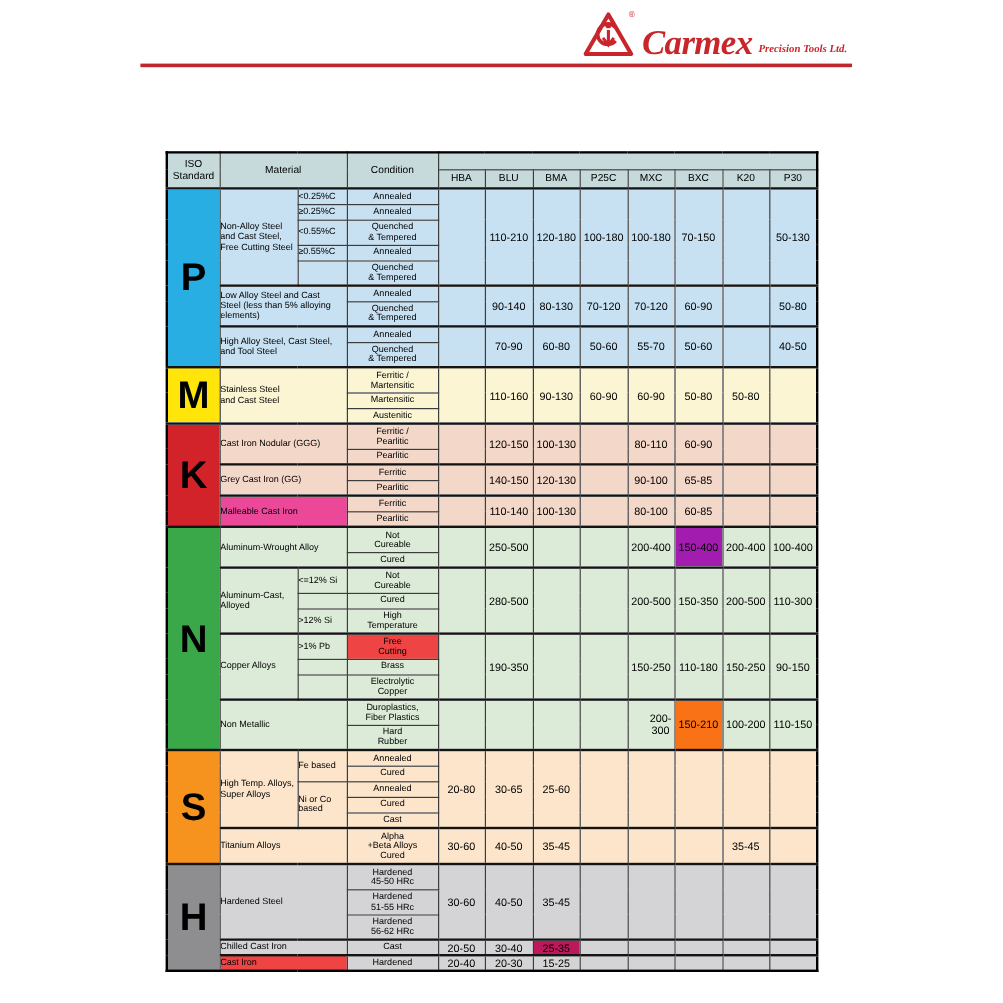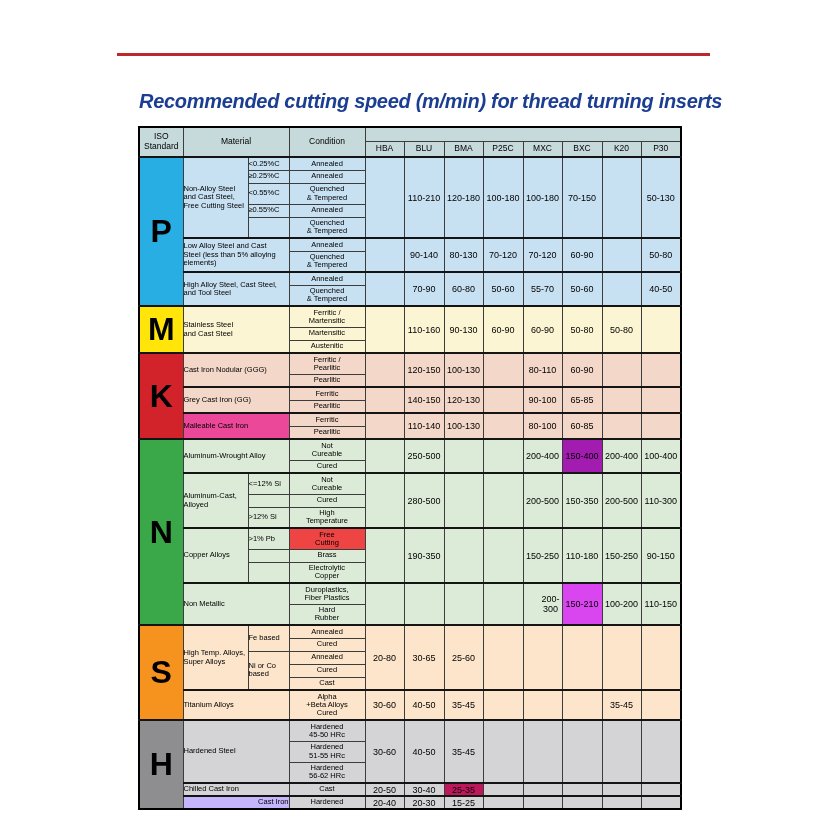--- a/index.html
+++ b/index.html
@@ -56,24 +56,35 @@
     white-space:pre-line; color:#000;
   }
   td.val { text-align:center; font-size:9px; color:#000; }
 </style>
 </head>
 <body>
 
 <div class="page">
 
 
+  <div class="logo">
+    <svg width="44" height="42" viewBox="0 0 44 42">
+      <path d="M21 5 L40 38 L2 38 Z" fill="none" stroke="#c9262c" stroke-width="3.4" stroke-linejoin="round"></path>
+      <circle cx="21" cy="14" r="2.6" fill="#c9262c"></circle>
+      <path d="M27 16 a8.5 8.5 0 1 0 0 11" stroke="#c9262c" stroke-width="3" fill="none"></path>
+      <path d="M21 18 L21 29" stroke="#c9262c" stroke-width="2.6" fill="none"></path>
+      <path d="M16.5 24.5 L21 30.5 L25.5 24.5" stroke="#c9262c" stroke-width="2.4" fill="none"></path>
+      <text x="38" y="7" font-size="7" fill="#c9262c">®</text>
+    </svg>
+    <div class="brand">Carmex</div>
+    <div class="tagline">Precision Tools Ltd.</div>
+  </div>
 
   <div class="header-rule"></div>
 
-  <div class="page-title">Recommended cutting speed (m/min) for thread turning inserts</div>
 
   <div class="table-wrap">
     <table class="speed">
       <colgroup>
         <col style="width:44px">
           <col style="width:65px">
           <col style="width:41px">
           <col style="width:76px">
         <col style="width:39px">
           <col style="width:40px">
@@ -307,21 +318,21 @@
           </tr>
           <tr class="gt" style="height: 21px;">
             <td class="mat" rowspan="2" colspan="2" style="background: rgb(220, 235, 216);">Non Metallic</td>
             <td class="cond" style="background: rgb(220, 235, 216);">Duroplastics,
 Fiber Plastics</td>
             <td class="val" rowspan="2" style="background: rgb(220, 235, 216);"></td>
             <td class="val" rowspan="2" style="background: rgb(220, 235, 216);"></td>
             <td class="val" rowspan="2" style="background: rgb(220, 235, 216);"></td>
             <td class="val" rowspan="2" style="background: rgb(220, 235, 216);"></td>
             <td class="val" rowspan="2" style="background: rgb(220, 235, 216); padding-left: 16px;">200-300</td>
-            <td class="val" rowspan="2" style="background: #d946ef;">150-210</td>
+            <td class="val" rowspan="2" style="background: #f97316;">150-210</td>
             <td class="val" rowspan="2" style="background: rgb(220, 235, 216);">100-200</td>
             <td class="val" rowspan="2" style="background: rgb(220, 235, 216);">110-150</td>
           </tr>
           <tr style="height: 21px;">
             <td class="cond" style="background: rgb(220, 235, 216);">Hard
 Rubber</td>
           </tr>
           <tr class="gt" style="height: 13px;">
             <td class="letter" rowspan="6" style="background: rgb(246, 146, 30);">S</td>
             <td class="mat" rowspan="5" style="background: rgb(252, 229, 203);">High Temp. Alloys,
@@ -393,21 +404,21 @@
             <td class="val" rowspan="1" style="background: rgb(212, 212, 214);">20-50</td>
             <td class="val" rowspan="1" style="background: rgb(212, 212, 214);">30-40</td>
             <td class="val" rowspan="1" style="background: #be185d;">25-35</td>
             <td class="val" rowspan="1" style="background: rgb(212, 212, 214);"></td>
             <td class="val" rowspan="1" style="background: rgb(212, 212, 214);"></td>
             <td class="val" rowspan="1" style="background: rgb(212, 212, 214);"></td>
             <td class="val" rowspan="1" style="background: rgb(212, 212, 214);"></td>
             <td class="val" rowspan="1" style="background: rgb(212, 212, 214);"></td>
           </tr>
           <tr class="gt" style="height: 13px;">
-            <td class="mat" rowspan="1" colspan="2" style="background: #c4b5fd; text-align: right;">Cast Iron</td>
+            <td class="mat" rowspan="1" colspan="2" style="background: #ef4444;">Cast Iron</td>
             <td class="cond" style="background: rgb(212, 212, 214);">Hardened</td>
             <td class="val" rowspan="1" style="background: rgb(212, 212, 214);">20-40</td>
             <td class="val" rowspan="1" style="background: rgb(212, 212, 214);">20-30</td>
             <td class="val" rowspan="1" style="background: rgb(212, 212, 214);">15-25</td>
             <td class="val" rowspan="1" style="background: rgb(212, 212, 214);"></td>
             <td class="val" rowspan="1" style="background: rgb(212, 212, 214);"></td>
             <td class="val" rowspan="1" style="background: rgb(212, 212, 214);"></td>
             <td class="val" rowspan="1" style="background: rgb(212, 212, 214);"></td>
             <td class="val" rowspan="1" style="background: rgb(212, 212, 214);"></td>
           </tr>

